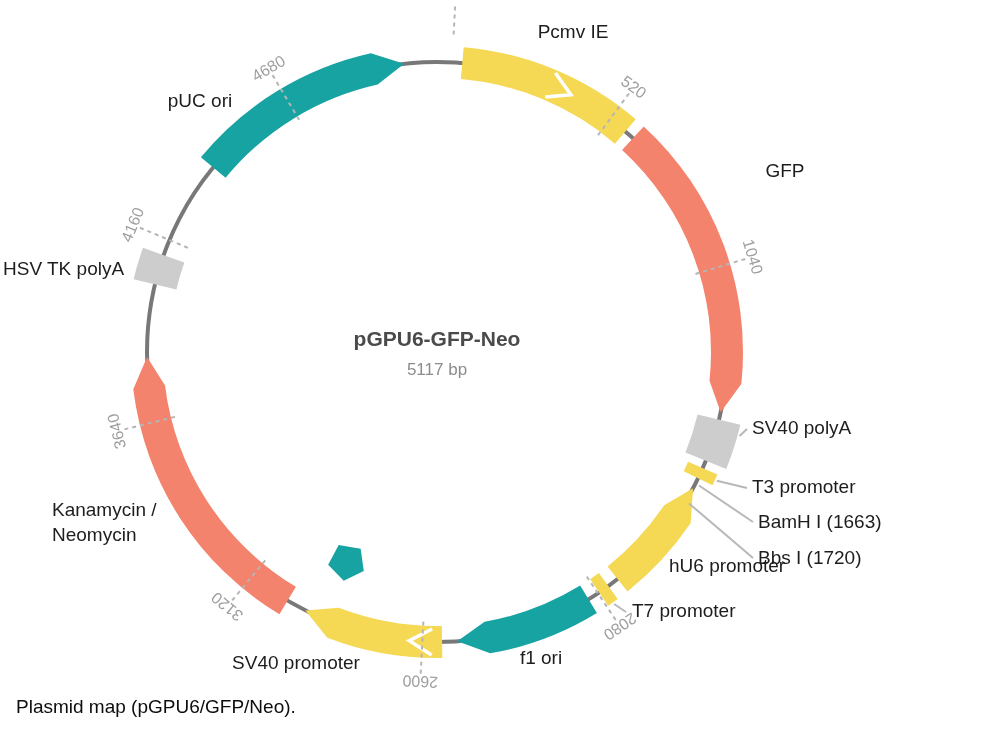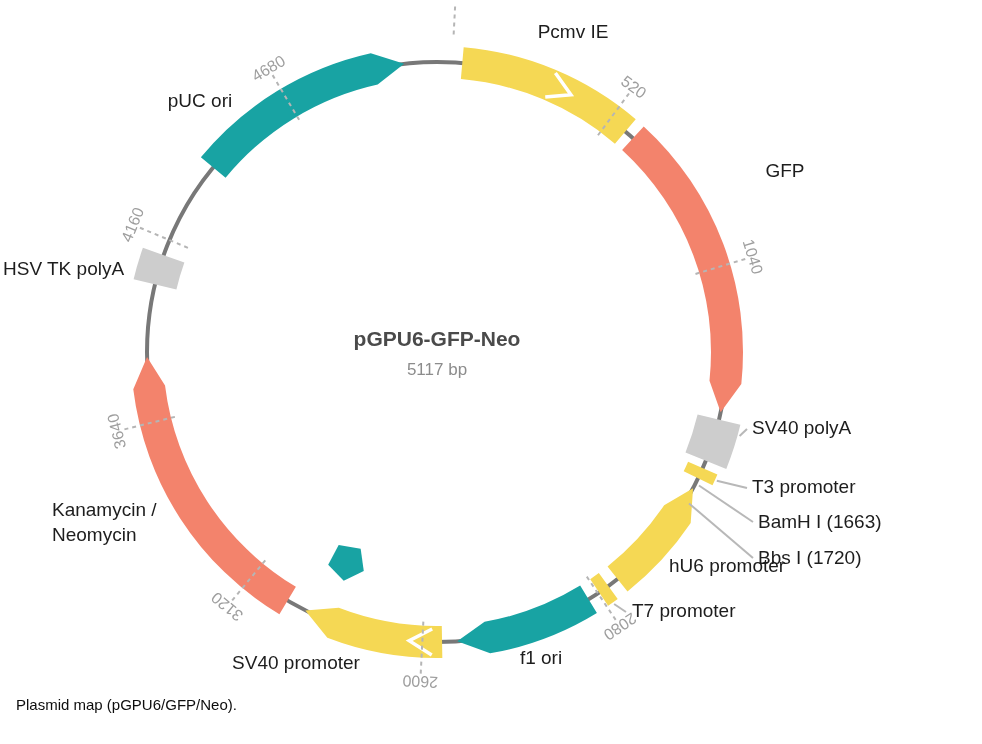--- a/index.html
+++ b/index.html
@@ -2,21 +2,21 @@
 <html><head>
 <meta charset="utf-8">
 <style>
   html,body{margin:0;padding:0;background:#ffffff;}
   .stage{position:relative;width:982px;height:744px;background:#ffffff;overflow:hidden;
          font-family:"Liberation Sans", sans-serif;}
   svg{position:absolute;left:0;top:0;}
   svg text{font-family:"Liberation Sans", sans-serif;}
   .title{font-size:21px;font-weight:bold;fill:#4a4a4a;}
   .subtitle{font-size:17px;fill:#8c8c8c;}
-  .caption{position:absolute;left:16px;top:696px;font-size:15px;color:#0d0d0d;}
+  .caption{position:absolute;left:16px;top:696px;font-size:19px;color:#0d0d0d;}
 </style>
 </head>
 <body>
 
 <div class="stage">
   <svg id="plasmid-svg" width="982" height="744" viewBox="0 0 982 744">
     <g id="plasmid-generated">
         <circle cx="437" cy="352" r="290" fill="none" stroke="#787878" stroke-width="4"></circle>
         <path d="M 463.6696572807834 47.16442238392585 A 306 306 0 0 1 635.7311027890362 119.31577452639053 L 614.9487652424704 143.64876542559153 A 274 274 0 0 0 460.8806735128583 79.0426527228617 Z" fill="#f5d854"></path>
         <polyline points="555.3915319322499,73.08702940391055 570.9070978381599,94.7668583783157 545.2325225915288,97.02015559367402" fill="none" stroke="#ffffff" stroke-width="3.5"></polyline>

